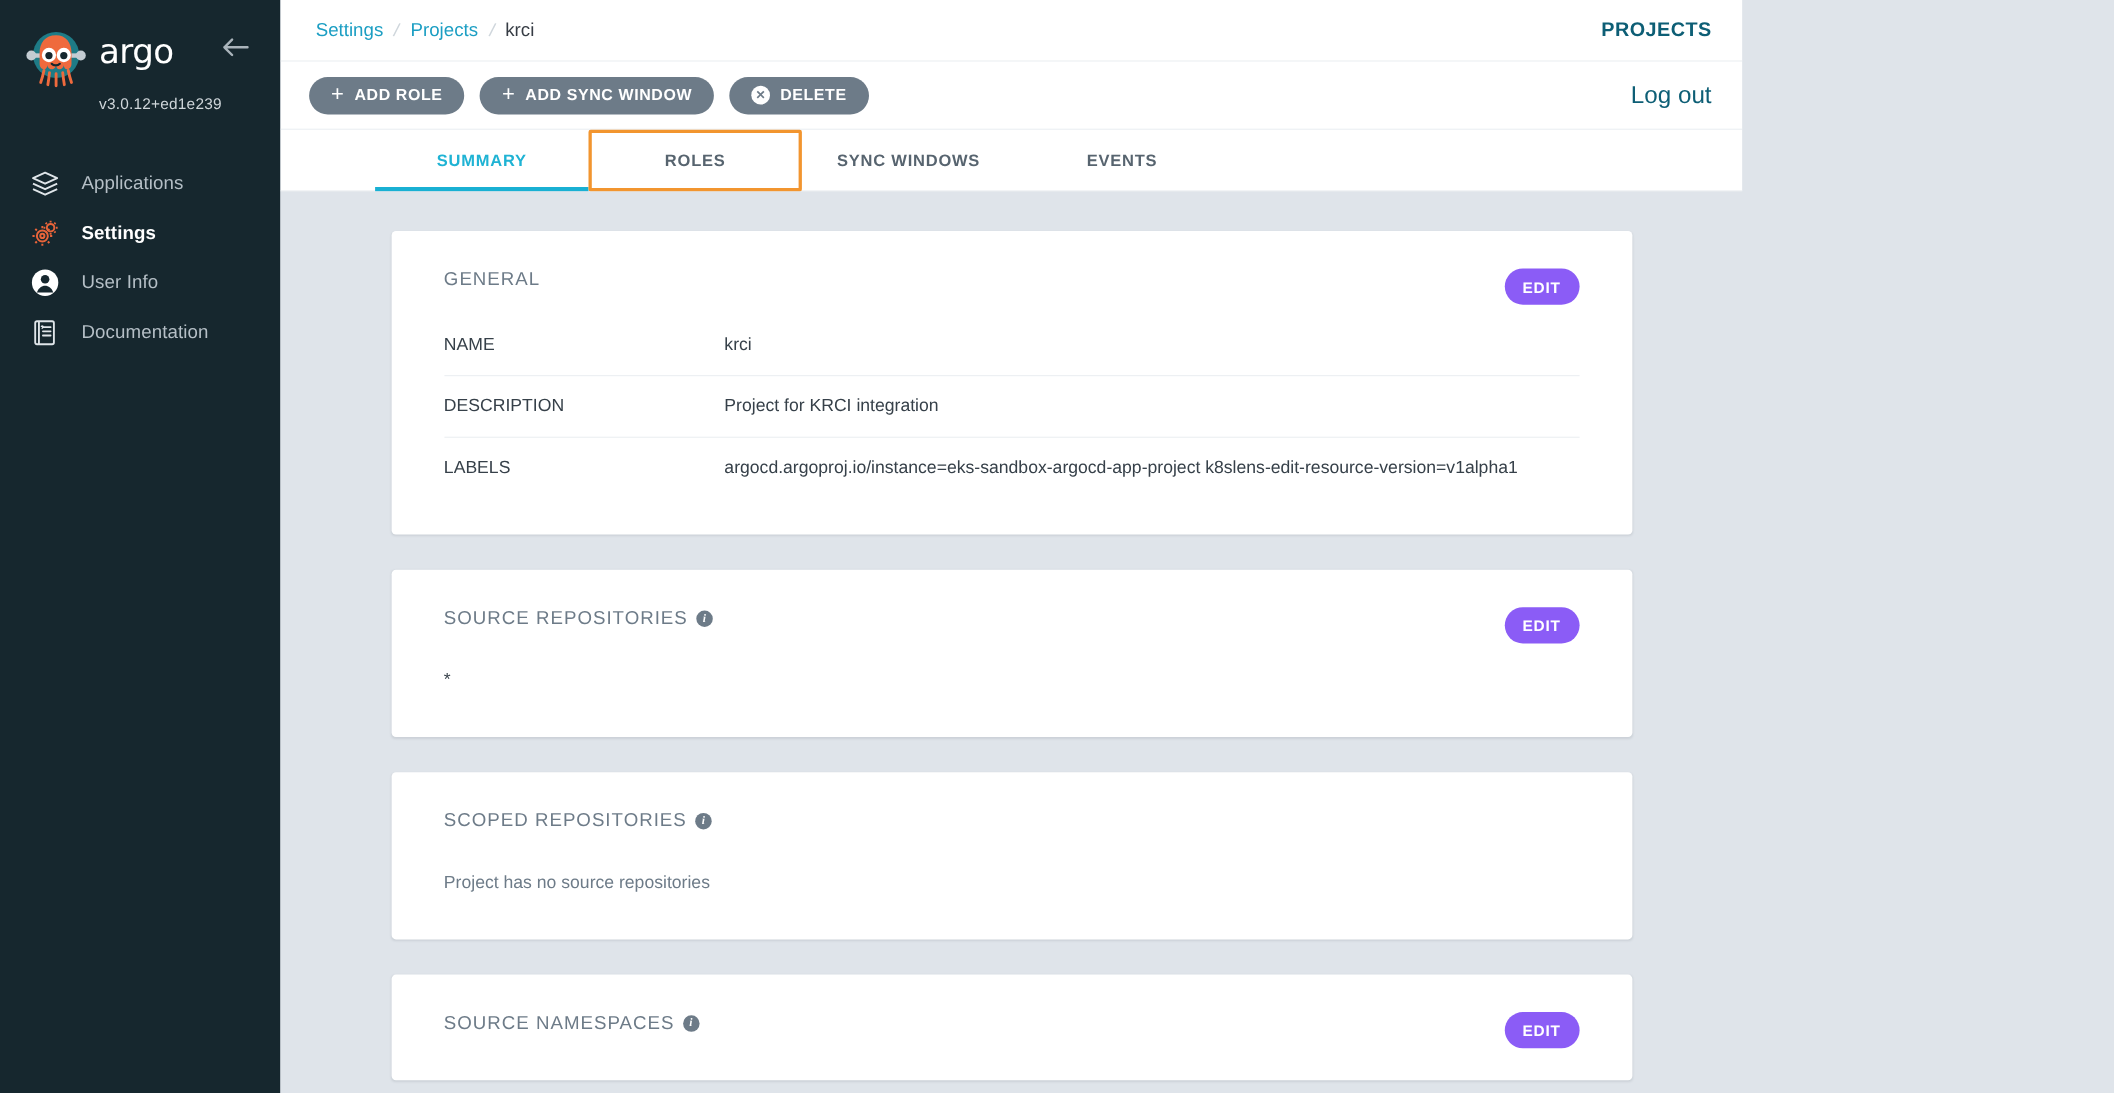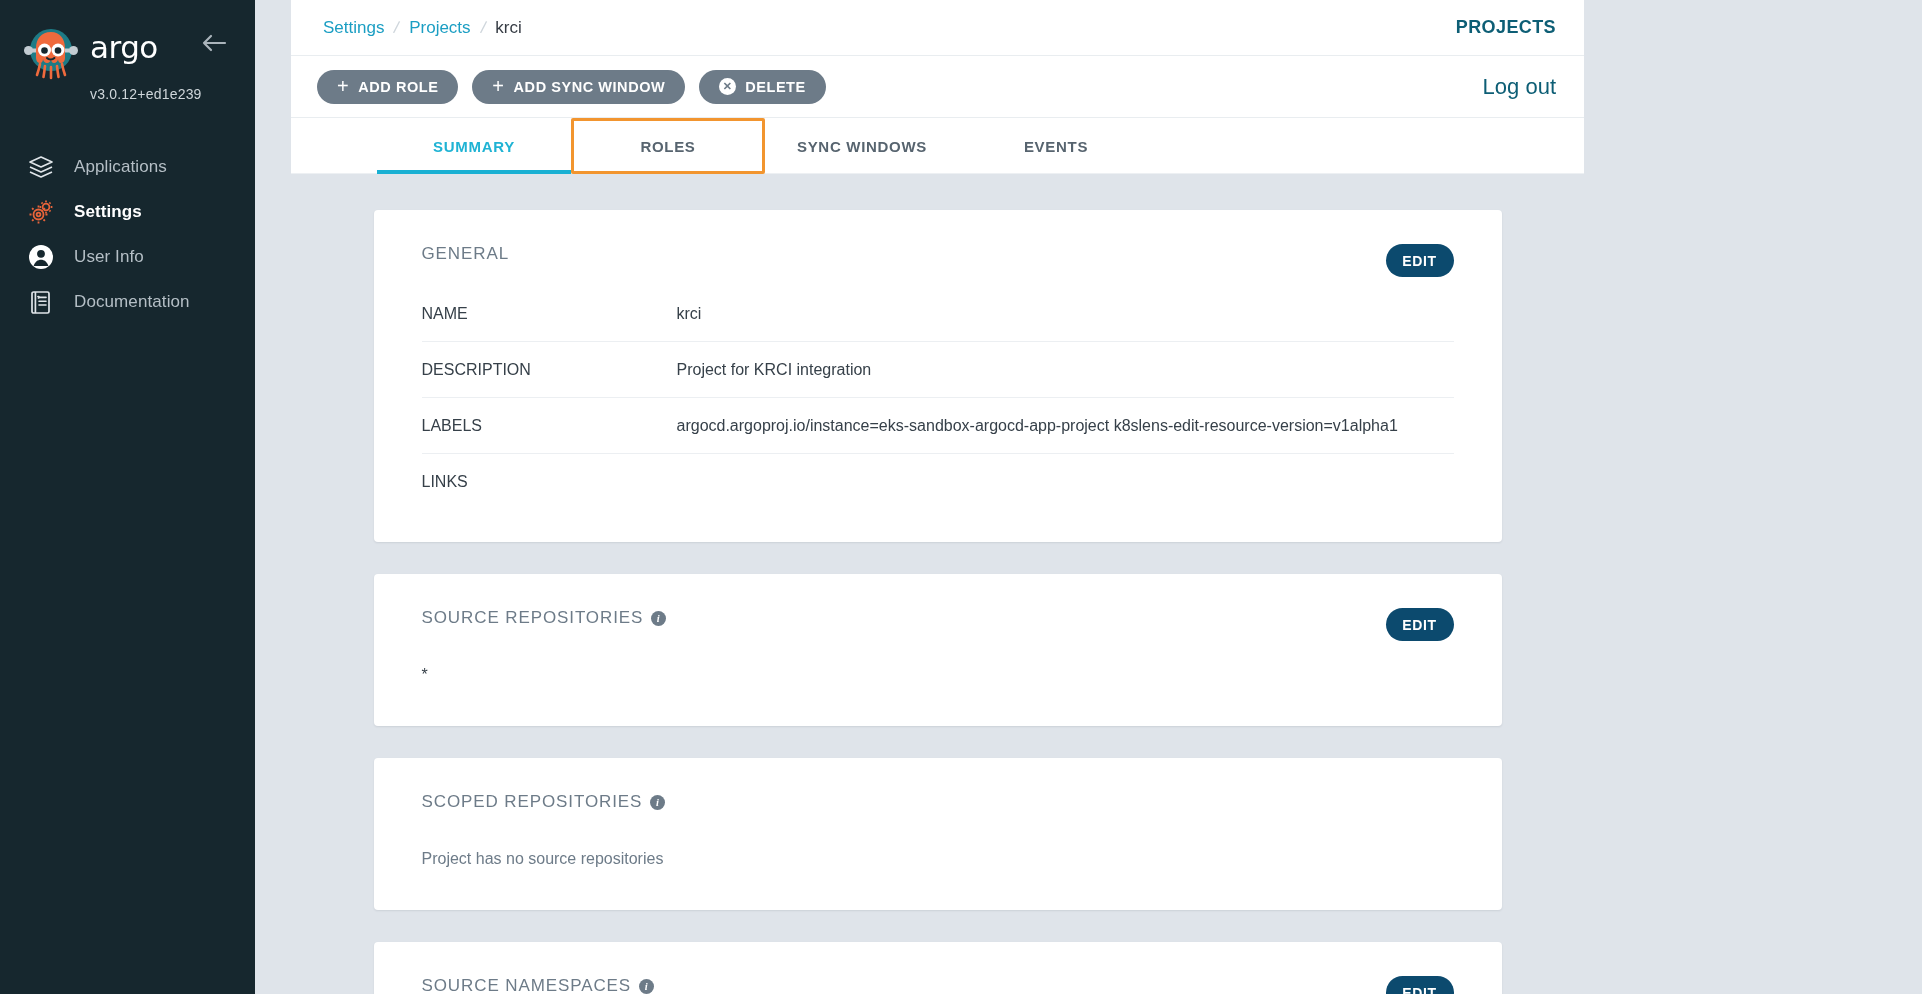--- a/index.html
+++ b/index.html
@@ -2,21 +2,21 @@
 <html><head>
 <meta charset="utf-8">
 <style>
   * { box-sizing: border-box; margin: 0; padding: 0; }
   html, body {
     width: 1922px; height: 994px;
     overflow: hidden;
     font-family: "Liberation Sans", sans-serif;
     background: #dfe4ea;
   }
-  #app { position: relative; width: 1584px; height: 994px; display: flex; gap: 36px; }
+  #app { position: relative; width: 1584px; height: 994px; display: flex; }
 
   
   .sidebar {
     width: 255px; height: 994px;
     background: #16272e;
     flex: 0 0 255px;
     position: relative;
     color: #fff;
   }
   .sb-head {
@@ -120,21 +120,21 @@
     position: relative;
   }
   .card-general { margin-top: 36px; padding: 34px 48px 32px 48px; }
   .card-title {
     font-size: 17px; color: #6d7b88; letter-spacing: .9px; font-weight: 400;
     display: flex; align-items: center; gap: 8px;
   }
   .edit-btn {
     position: absolute; right: 48px; top: 34px;
     height: 33px; min-width: 68px; border-radius: 17px;
-    background: #0c4a6e; color: #fff; border: none; cursor: pointer;
+    background: #8b5cf6; color: #fff; border: none; cursor: pointer;
     font-size: 14px; font-weight: 700; letter-spacing: .7px;
     display: flex; align-items: center; justify-content: center;
     font-family: "Liberation Sans", sans-serif;
   }
   .row {
     display: flex; align-items: center;
     height: 56px;
     border-bottom: 1px solid #eceff2;
     font-size: 16px;
   }
@@ -308,24 +308,20 @@
             <div class="row-v">krci</div>
           </div>
           <div class="row">
             <div class="row-k">DESCRIPTION</div>
             <div class="row-v">Project for KRCI integration</div>
           </div>
           <div class="row">
             <div class="row-k">LABELS</div>
             <div class="row-v">argocd.argoproj.io/instance=eks-sandbox-argocd-app-project k8slens-edit-resource-version=v1alpha1</div>
           </div>
-          <div class="row">
-            <div class="row-k">LINKS</div>
-            <div class="row-v"></div>
-          </div>
         </div>
       </section>
 
       <section class="card card-block">
         <div class="card-title">
           <span>SOURCE REPOSITORIES</span>
           <span class="info-ico">i</span>
         </div>
         <button class="edit-btn">EDIT</button>
         <div class="block-body">*</div>

